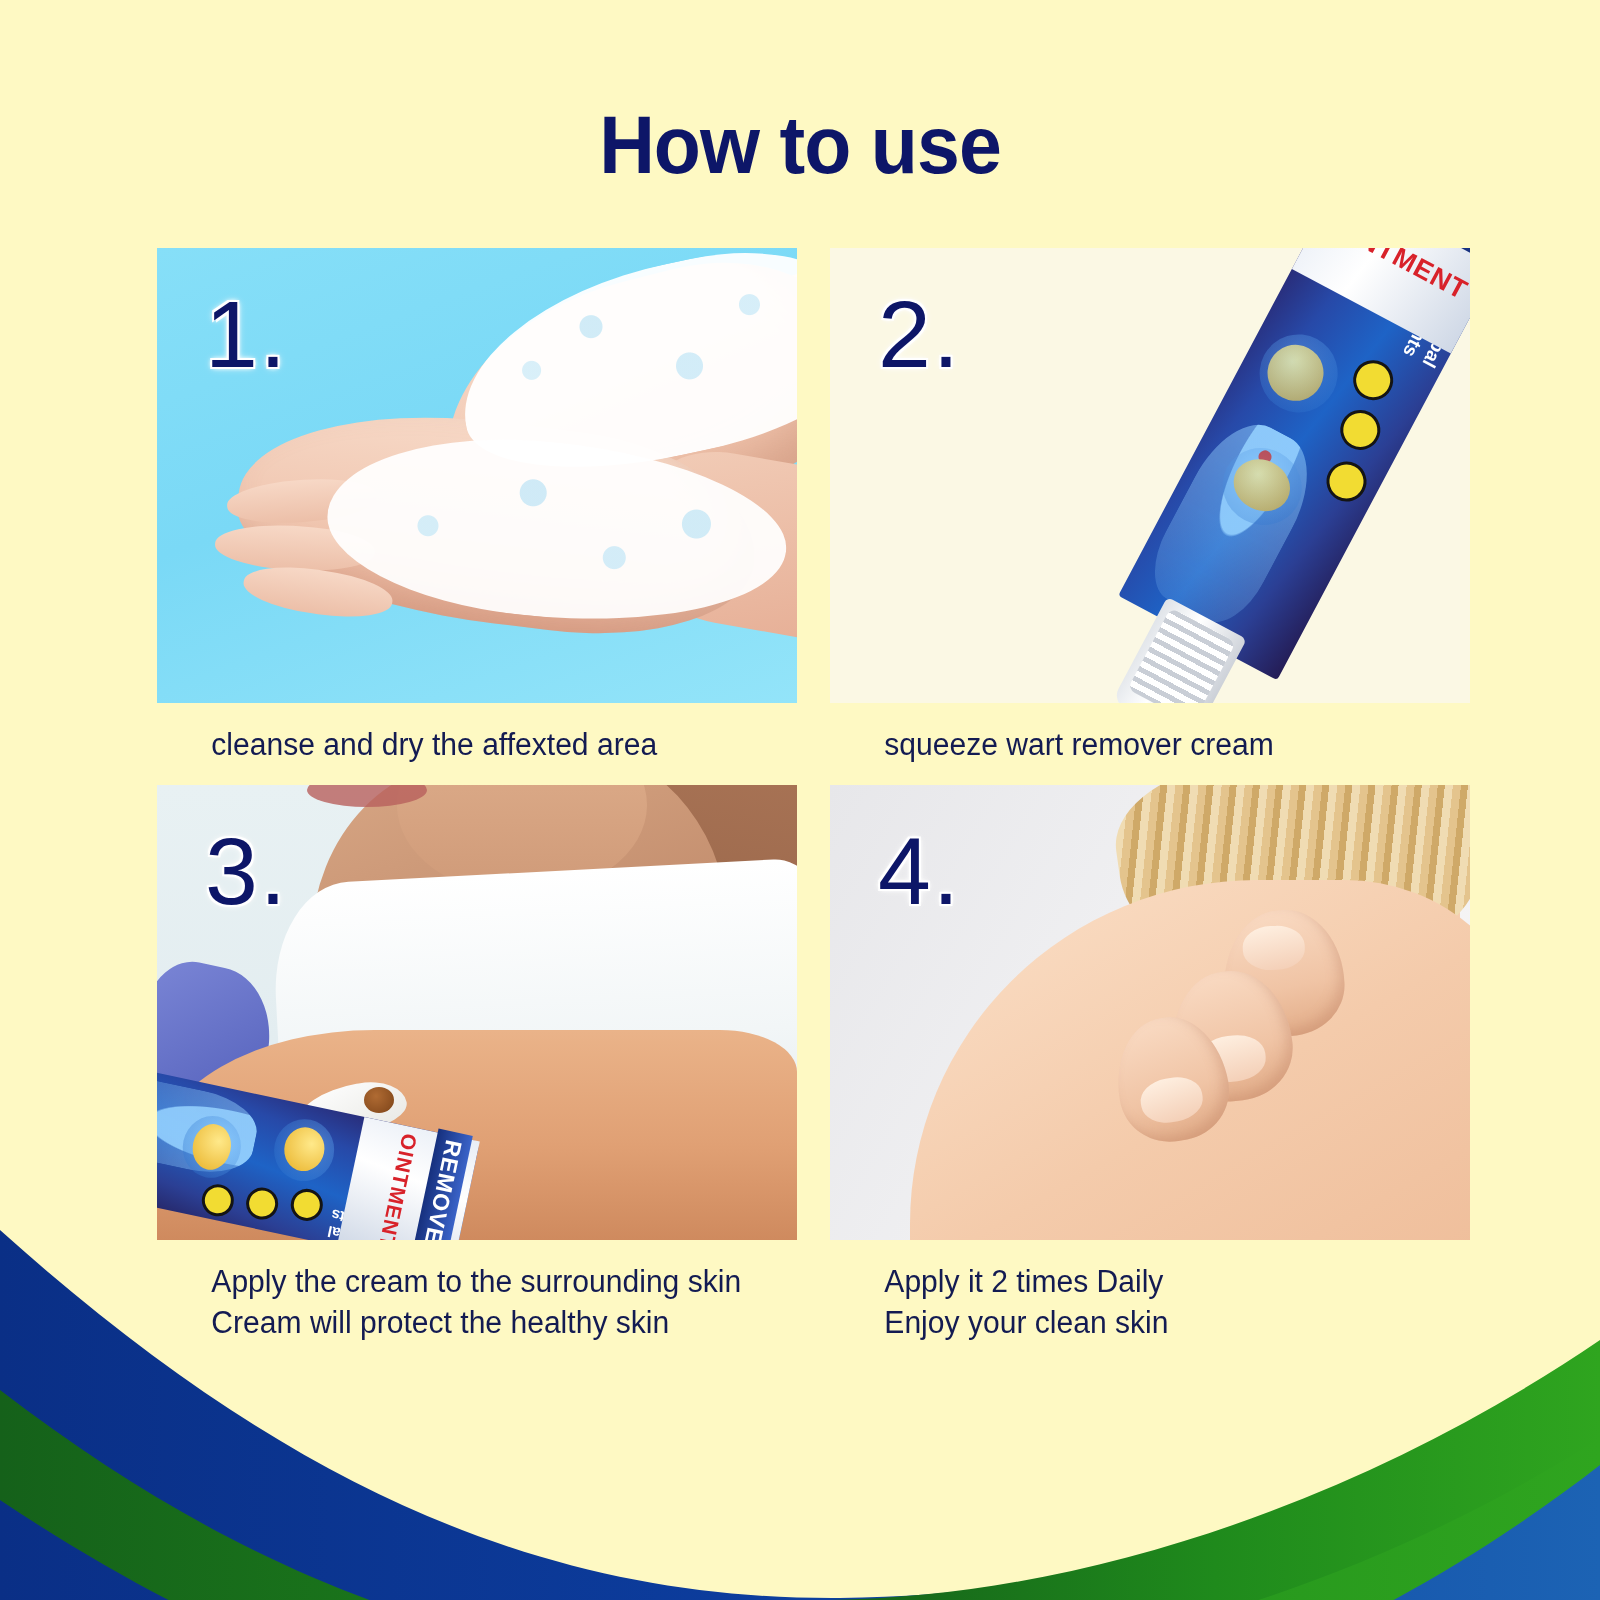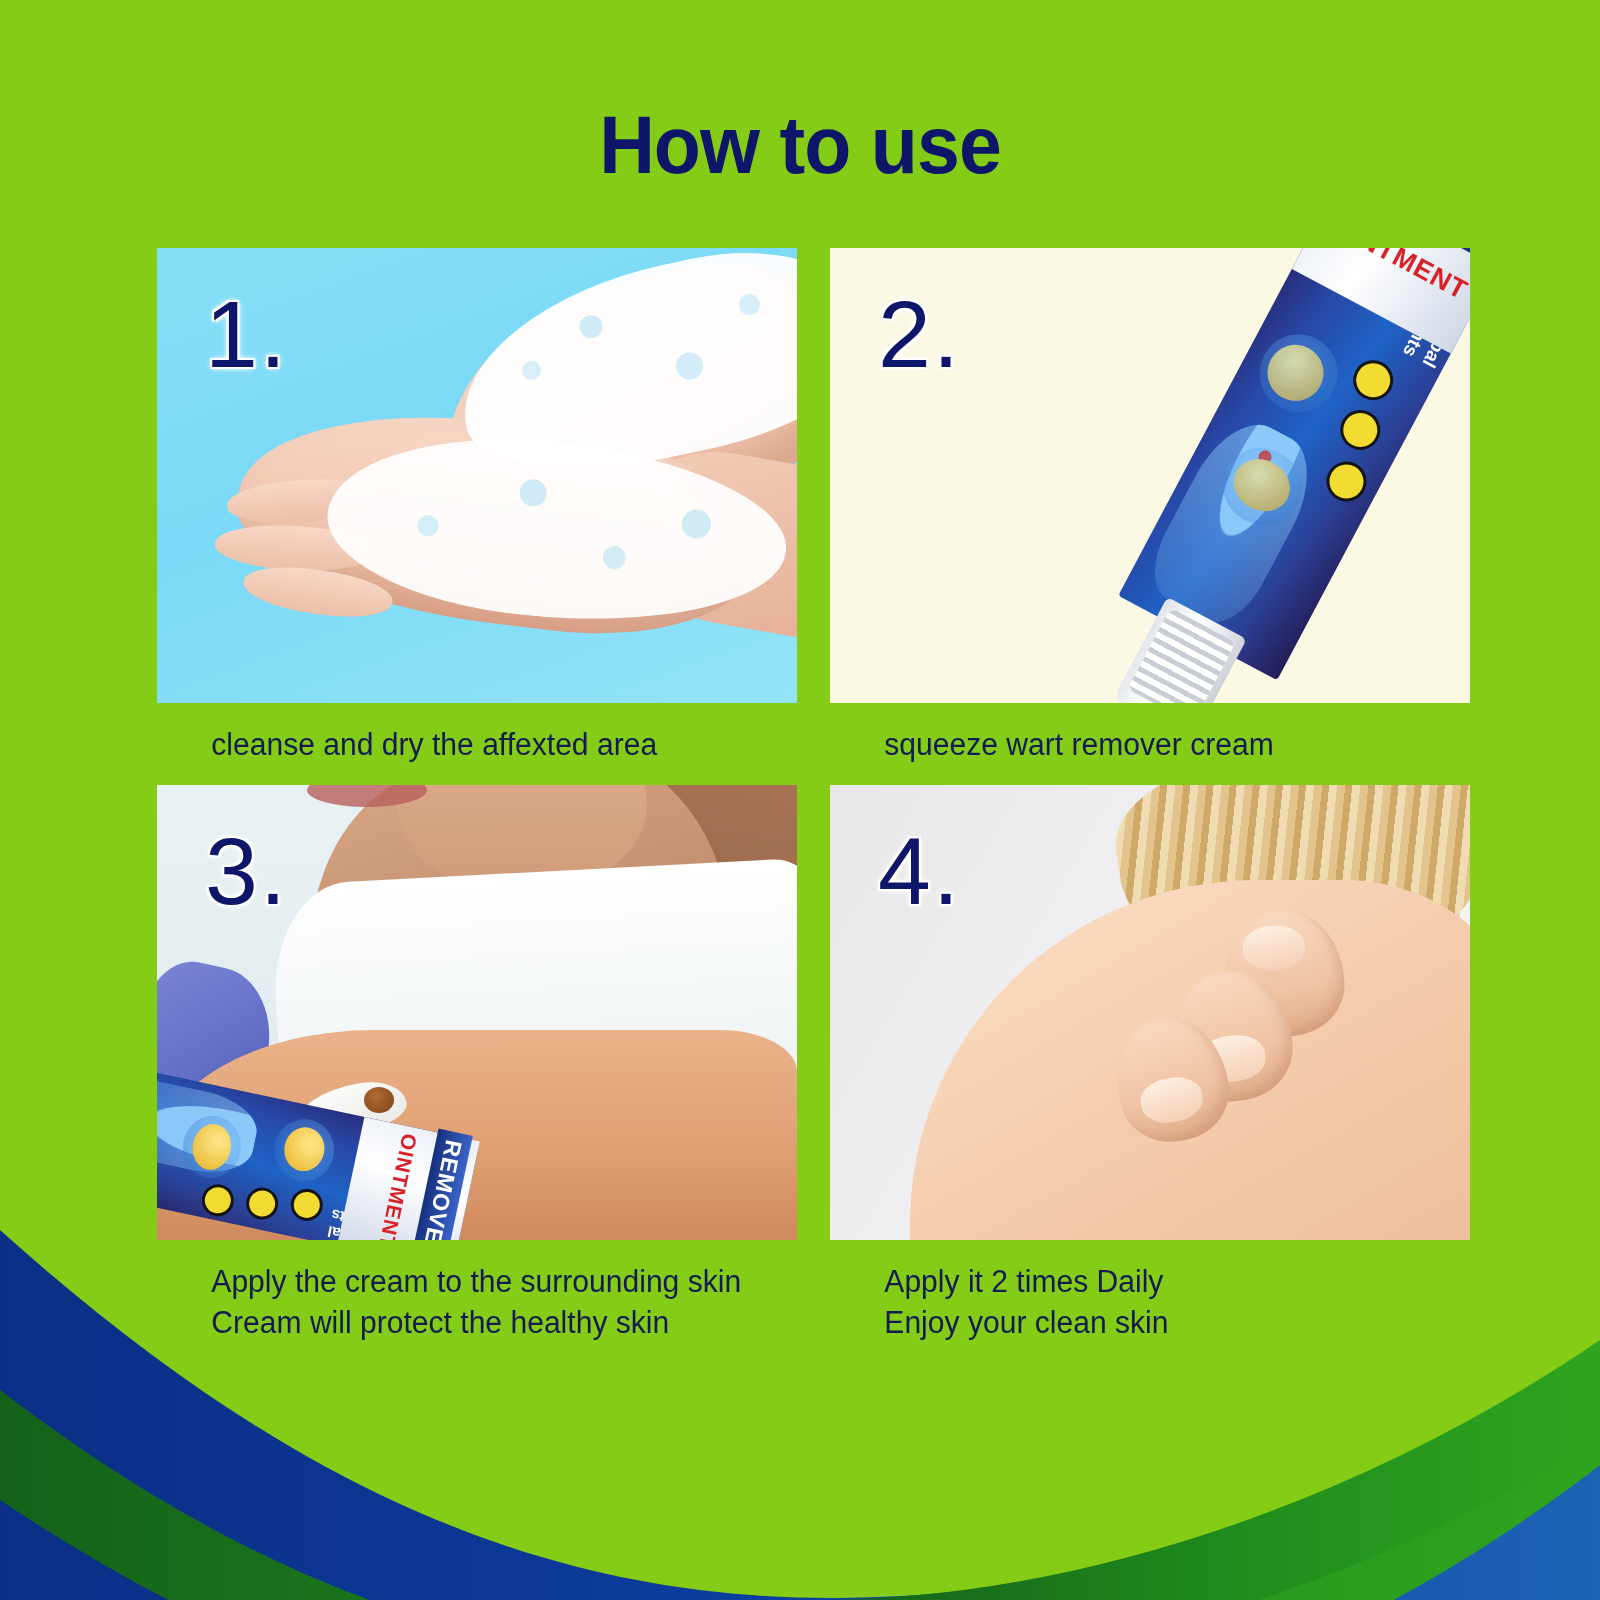--- a/index.html
+++ b/index.html
@@ -3,21 +3,21 @@
 <meta charset="utf-8">
 <style>
   html,body{margin:0;padding:0;}
   body{
     width:1600px;height:1600px;
     background:#ffffff;
     font-family:"Liberation Sans", sans-serif;
     overflow:hidden;
     position:relative;
   }
-  .page{position:absolute;inset:0;overflow:hidden;background:#84cc16;}
+  .page{position:absolute;inset:0;overflow:hidden;background:#fef9c3;}
 
   
   .title{
     position:absolute;top:98px;left:0;width:100%;
     text-align:center;
     font-family:"Liberation Sans", sans-serif;
     font-size:82px;font-weight:bold;
     letter-spacing:-1px;
     color:#0d1668;
     transform:scaleX(0.94);

